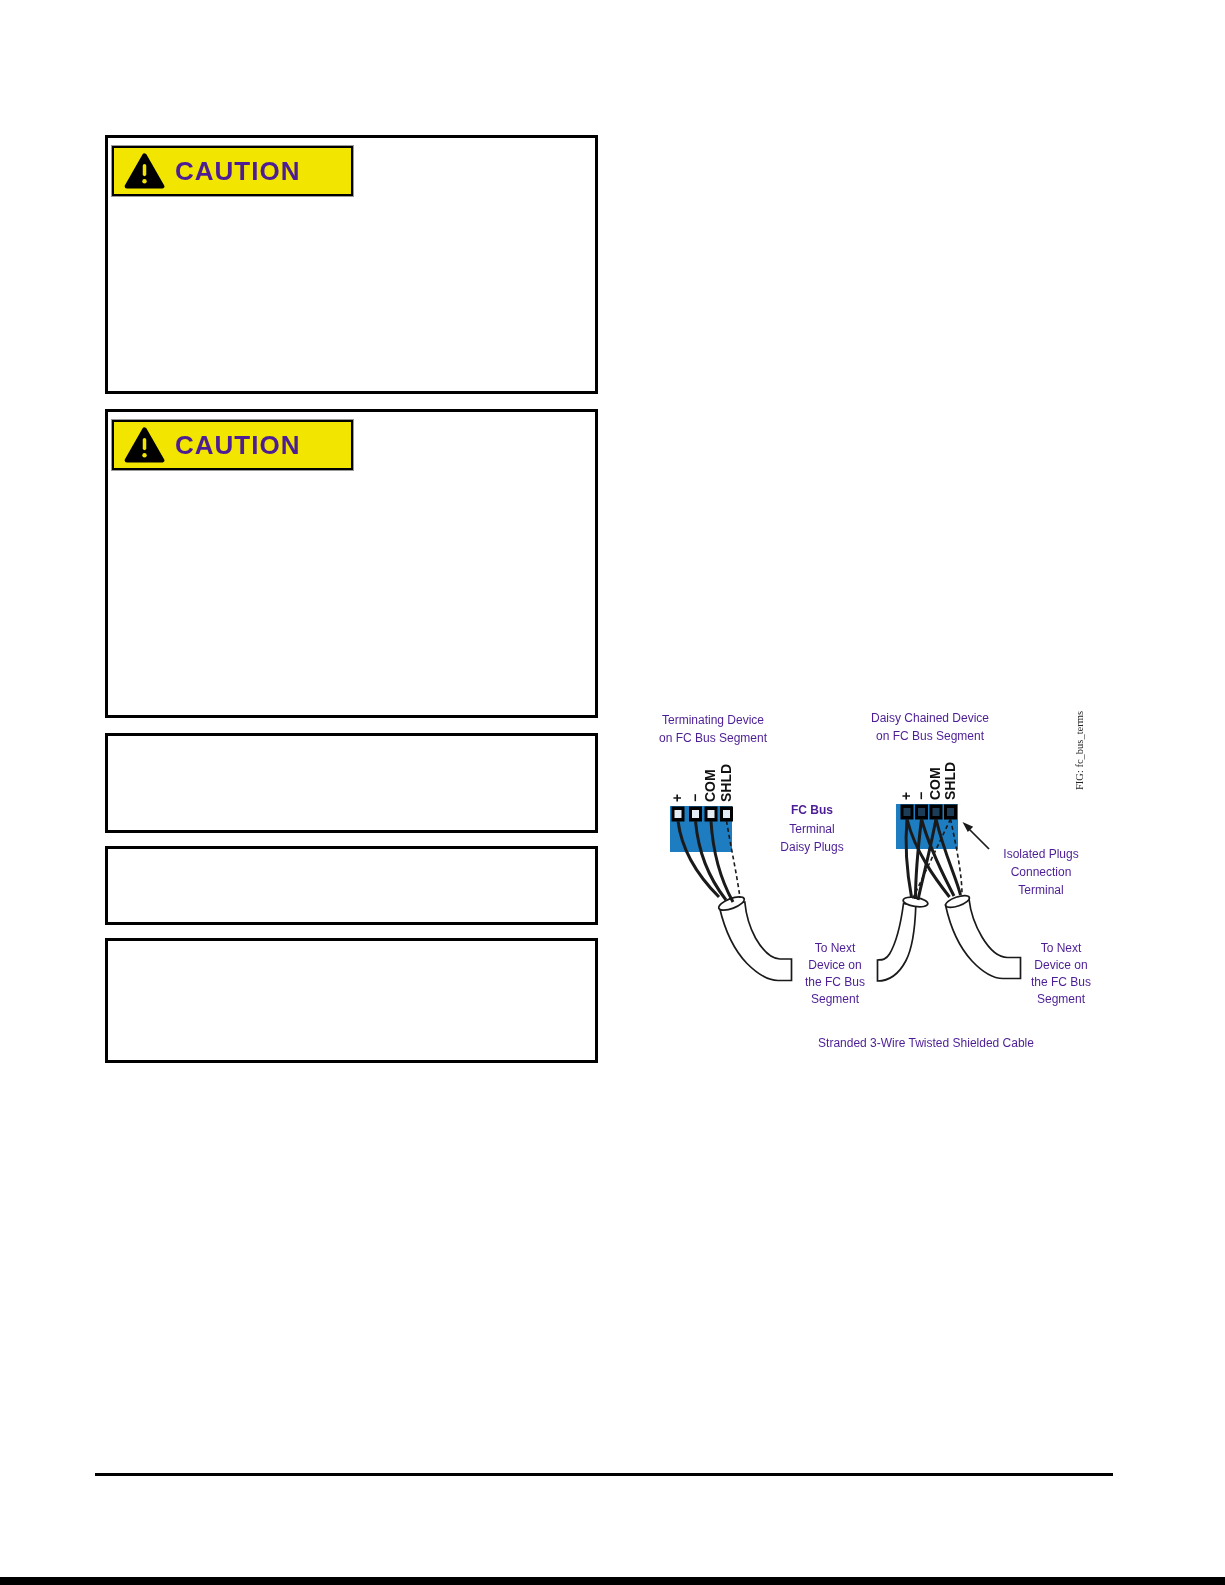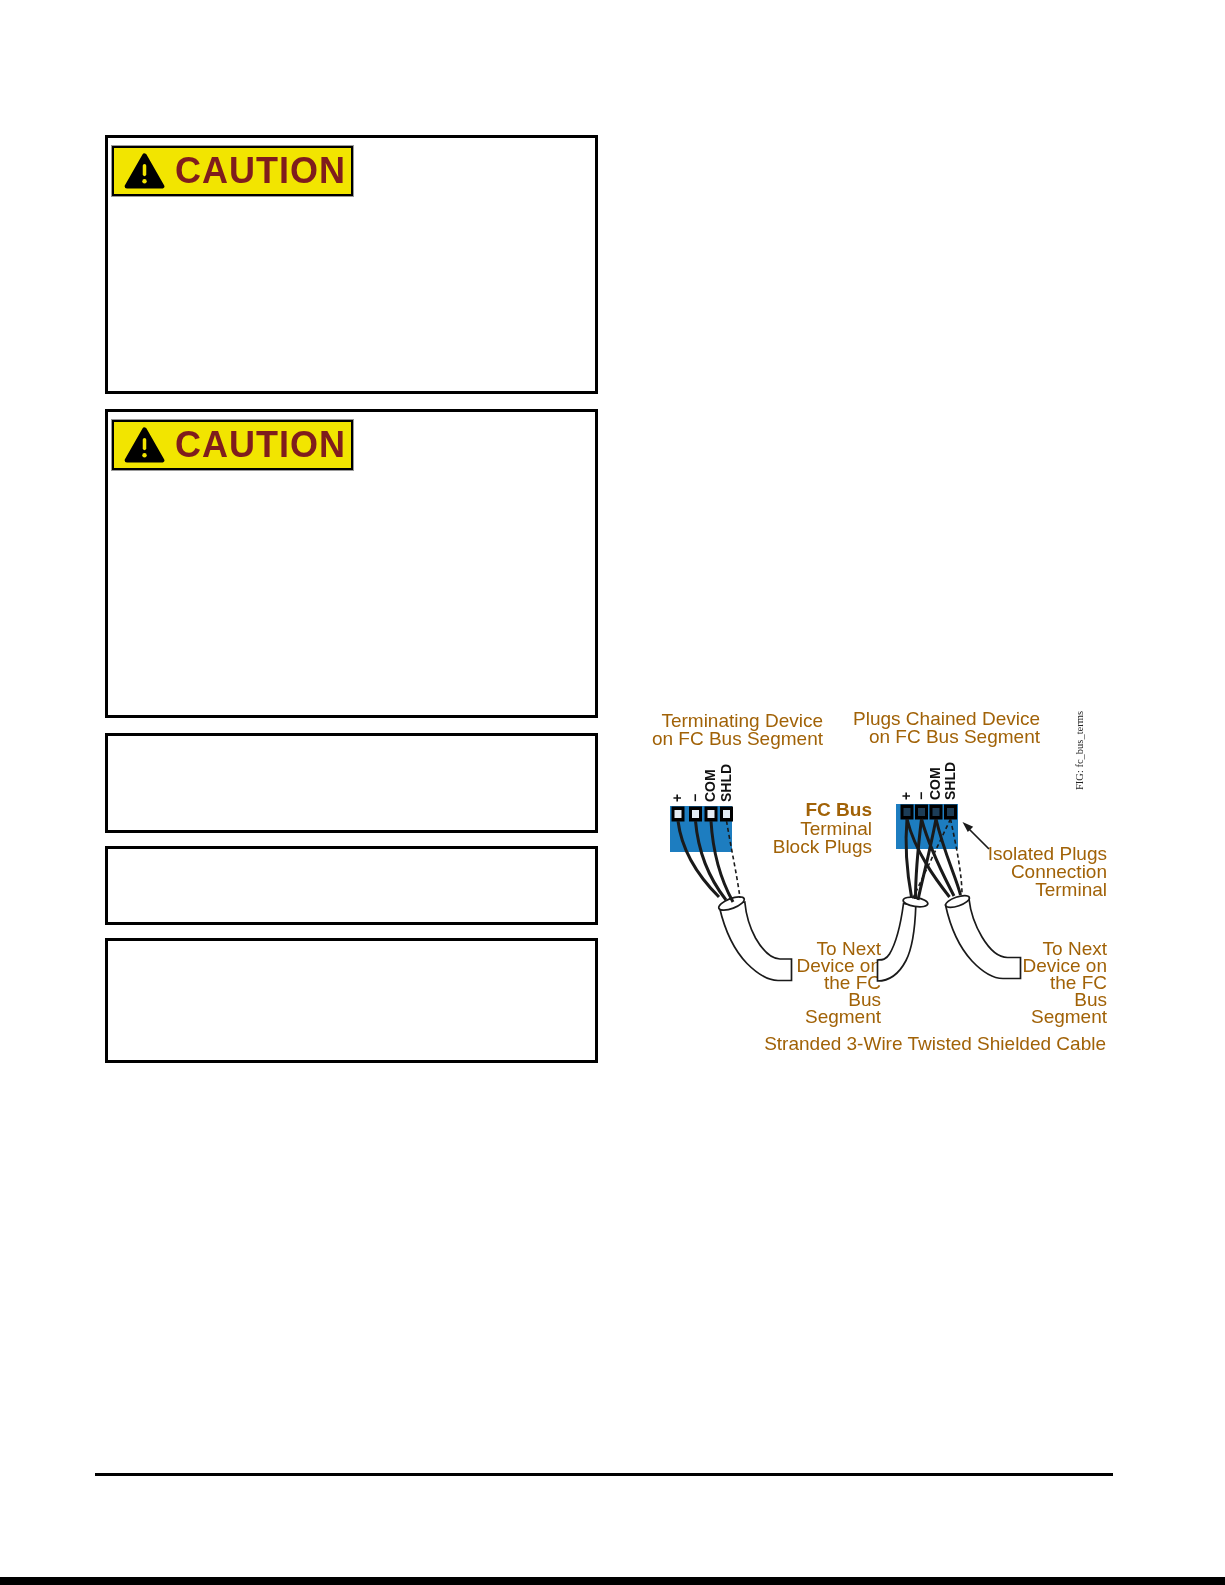--- a/index.html
+++ b/index.html
@@ -11,24 +11,24 @@
   .cbox{
     position:absolute;left:105px;width:493px;box-sizing:border-box;
     border:3px solid #000;background:#fff;
   }
   
   .banner{
     position:absolute;left:4px;top:8px;width:241px;height:50px;box-sizing:border-box;
     background:#F2E500;border:2px solid #000;outline:1.5px solid #9a9a9a;
     display:flex;align-items:center;padding-left:10px;gap:10px;
   }
-  .banner-text{font-weight:bold;font-size:36px;letter-spacing:1px;line-height:1;color:#7f1d1d;}
+  .banner-text{font-weight:bold;font-size:26px;letter-spacing:1px;line-height:1;color:#4c1d95;}
   .warn-tri{width:41px;height:37px;display:block;}
   
-  .devlabel{position:absolute;text-align:right;font-size:19px;line-height:17.5px;color:#a16207;}
+  .devlabel{position:absolute;text-align:center;font-size:12px;line-height:17.5px;color:#4c1d95;}
   .devlabel span{display:block;}
   .fcb-bold{font-weight:bold;}
   .tlabel{
     position:absolute;font-weight:bold;font-size:14px;line-height:15px;white-space:nowrap;
     transform:rotate(-90deg);transform-origin:0 100%;color:#111;
   }
   .figtag{
     position:absolute;font-family:"Liberation Serif",serif;font-size:10.5px;line-height:12px;
     color:#222;white-space:nowrap;transform:rotate(-90deg);transform-origin:0 100%;
   }
@@ -65,40 +65,40 @@
 
   <div class="cbox" style="top:733px;height:100px;"></div>
   <div class="cbox" style="top:846px;height:79px;"></div>
   <div class="cbox" style="top:938px;height:125px;"></div>
 
   <div class="devlabel" style="left:603px;top:712px;width:220px;">
     <span>Terminating Device</span>
     <span>on FC Bus Segment</span>
   </div>
   <div class="devlabel" style="left:820px;top:710px;width:220px;">
-    <span>Plugs Chained Device</span>
+    <span>Daisy Chained Device</span>
     <span>on FC Bus Segment</span>
   </div>
 
   <span class="figtag" style="left:1086px;top:778px;">FIG: fc_bus_terms</span>
 
   <span class="tlabel" style="left:685px;top:787px;">+</span>
   <span class="tlabel" style="left:702.5px;top:787px;">−</span>
   <span class="tlabel" style="left:718px;top:787px;">COM</span>
   <span class="tlabel" style="left:733.5px;top:787px;">SHLD</span>
 
   <span class="tlabel" style="left:914px;top:785px;">+</span>
   <span class="tlabel" style="left:928.5px;top:785px;">−</span>
   <span class="tlabel" style="left:943px;top:785px;">COM</span>
   <span class="tlabel" style="left:957.5px;top:785px;">SHLD</span>
 
   <div class="devlabel" style="left:752px;top:801px;width:120px;line-height:18.5px;">
     <span class="fcb-bold">FC Bus</span>
     <span>Terminal</span>
-    <span>Block Plugs</span>
+    <span>Daisy Plugs</span>
   </div>
 
   <div class="devlabel" style="left:975px;top:845px;width:132px;line-height:18px;">
     <span>Isolated Plugs</span>
     <span>Connection</span>
     <span>Terminal</span>
   </div>
 
   <div class="devlabel" style="left:789px;top:940px;width:92px;line-height:17px;">
     <span>To Next</span>

